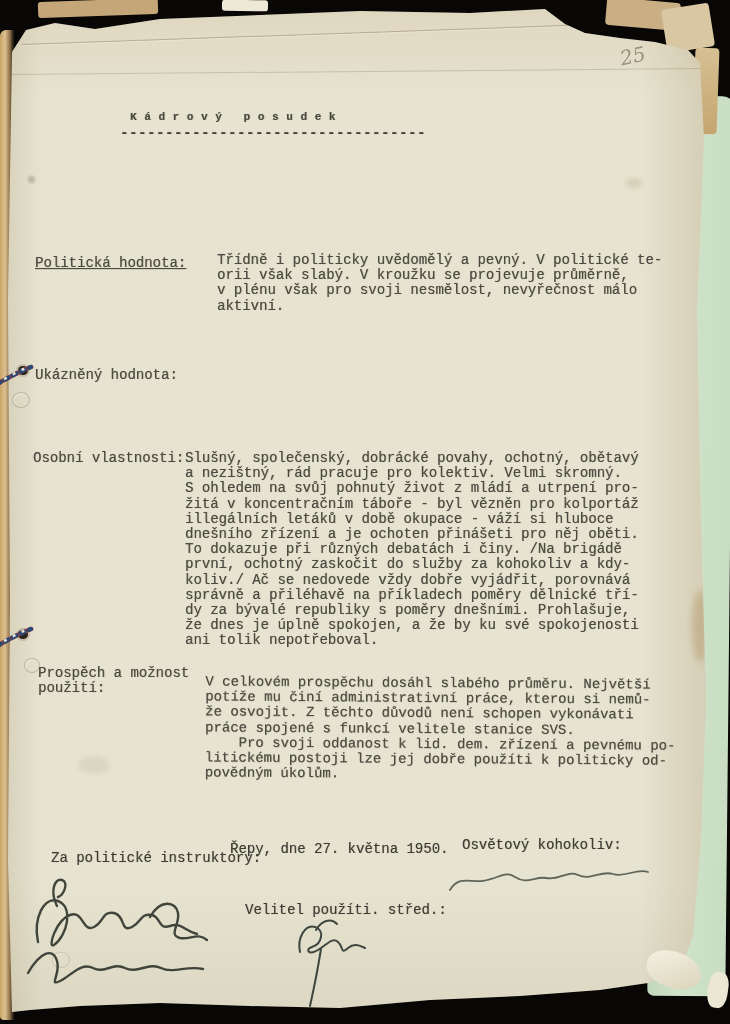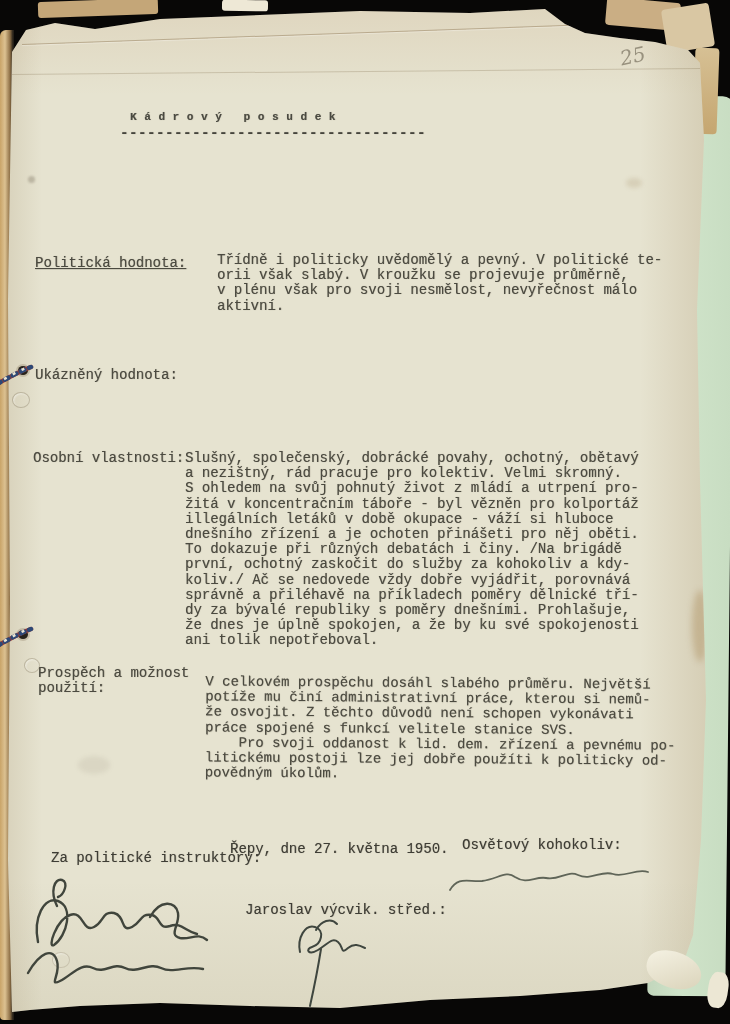--- a/index.html
+++ b/index.html
@@ -117,21 +117,21 @@
 potíže mu činí administrativní práce, kterou si nemů-
 že osvojit. Z těchto důvodů není schopen vykonávati
 práce spojené s funkcí velitele stanice SVS.
     Pro svoji oddanost k lid. dem. zřízení a pevnému po-
 litickému postoji lze jej dobře použíti k politicky od-
 povědným úkolům.</div>
 
     <div class="t dateline dark">Řepy, dne 27. května 1950.</div>
     <div class="t sign-right-label dark">Osvětový kohokoliv:</div>
     <div class="t sign-left-label dark">Za politické instruktory:</div>
-    <div class="t sign-center-label dark">Jaroslav výcvik. střed.:</div>
+    <div class="t sign-center-label dark">Velitel použíti. střed.:</div>
   </div>
 
   <div class="hole hole1"></div>
   <div class="hole hole2"></div>
   <div class="ring ring1"></div>
   <div class="ring ring2"></div>
   <div class="ring ring3"></div>
 
   <svg class="overlay-svg" width="730" height="1024" viewBox="0 0 730 1024">
     <g>

